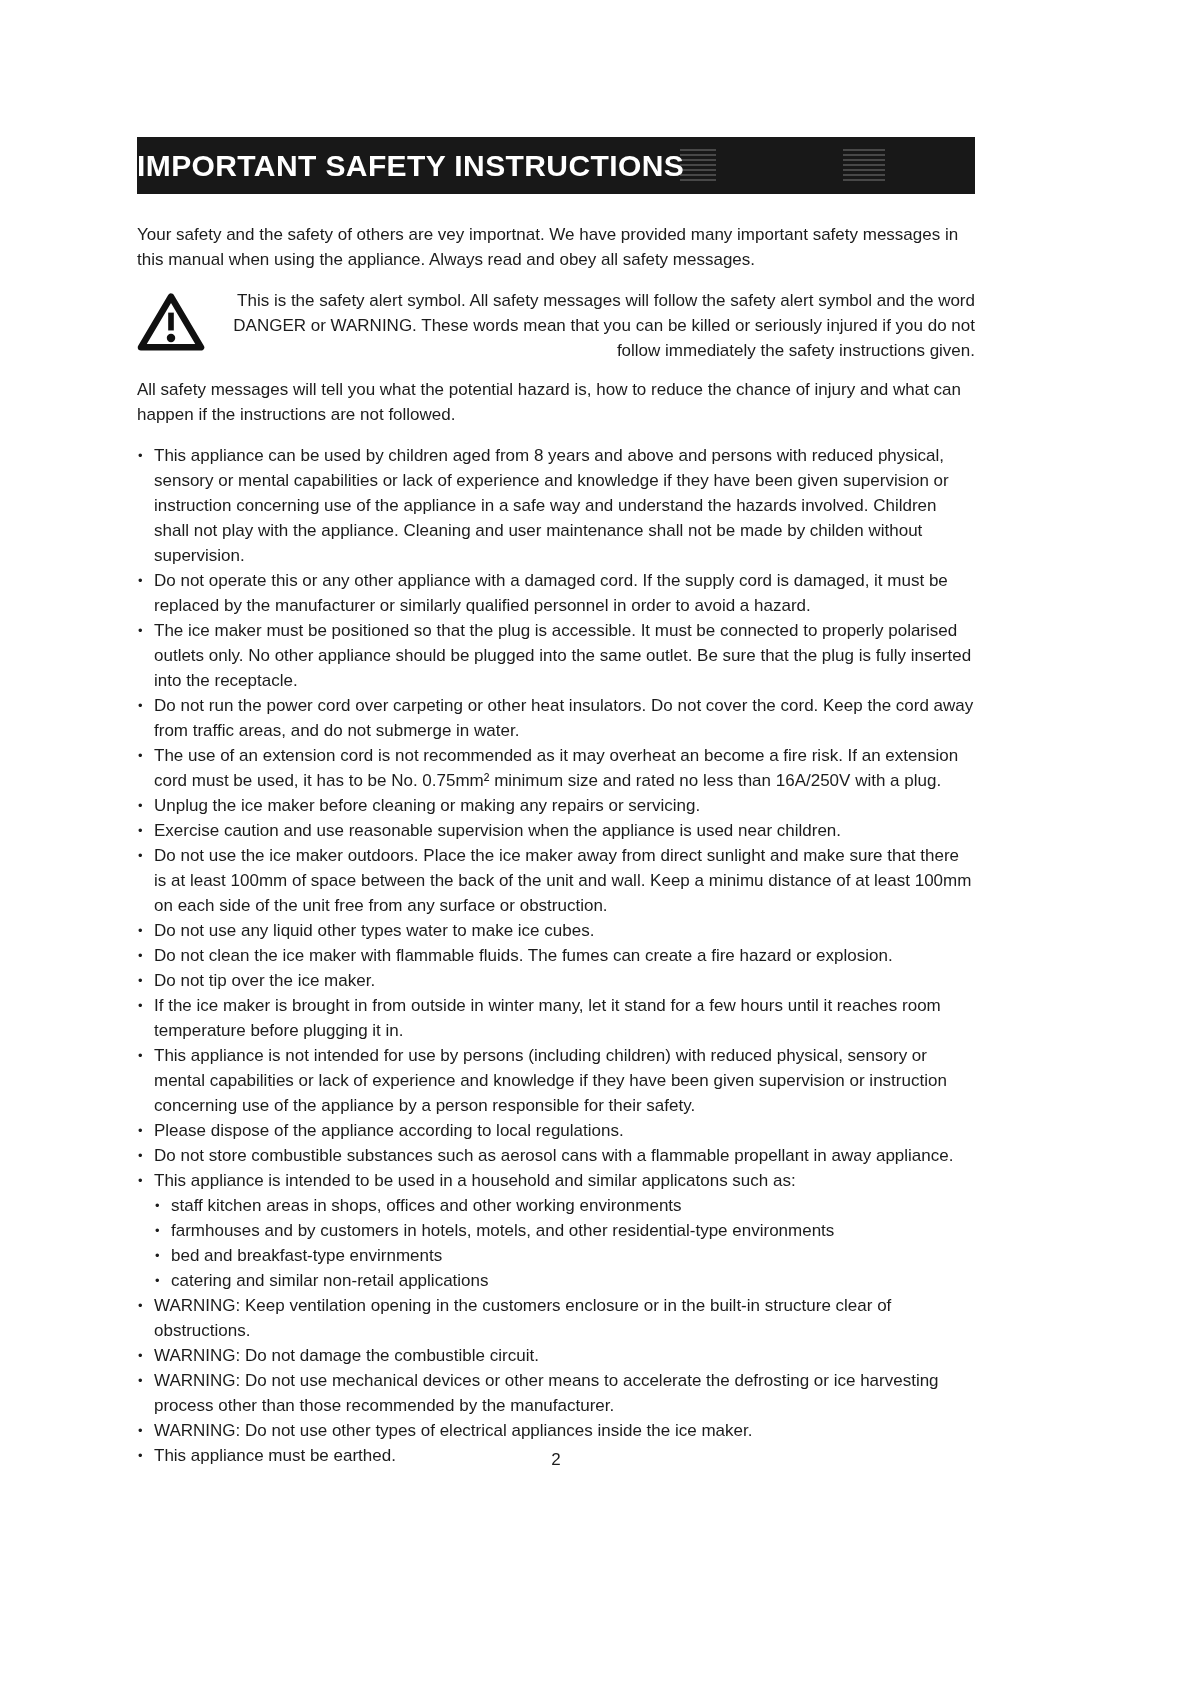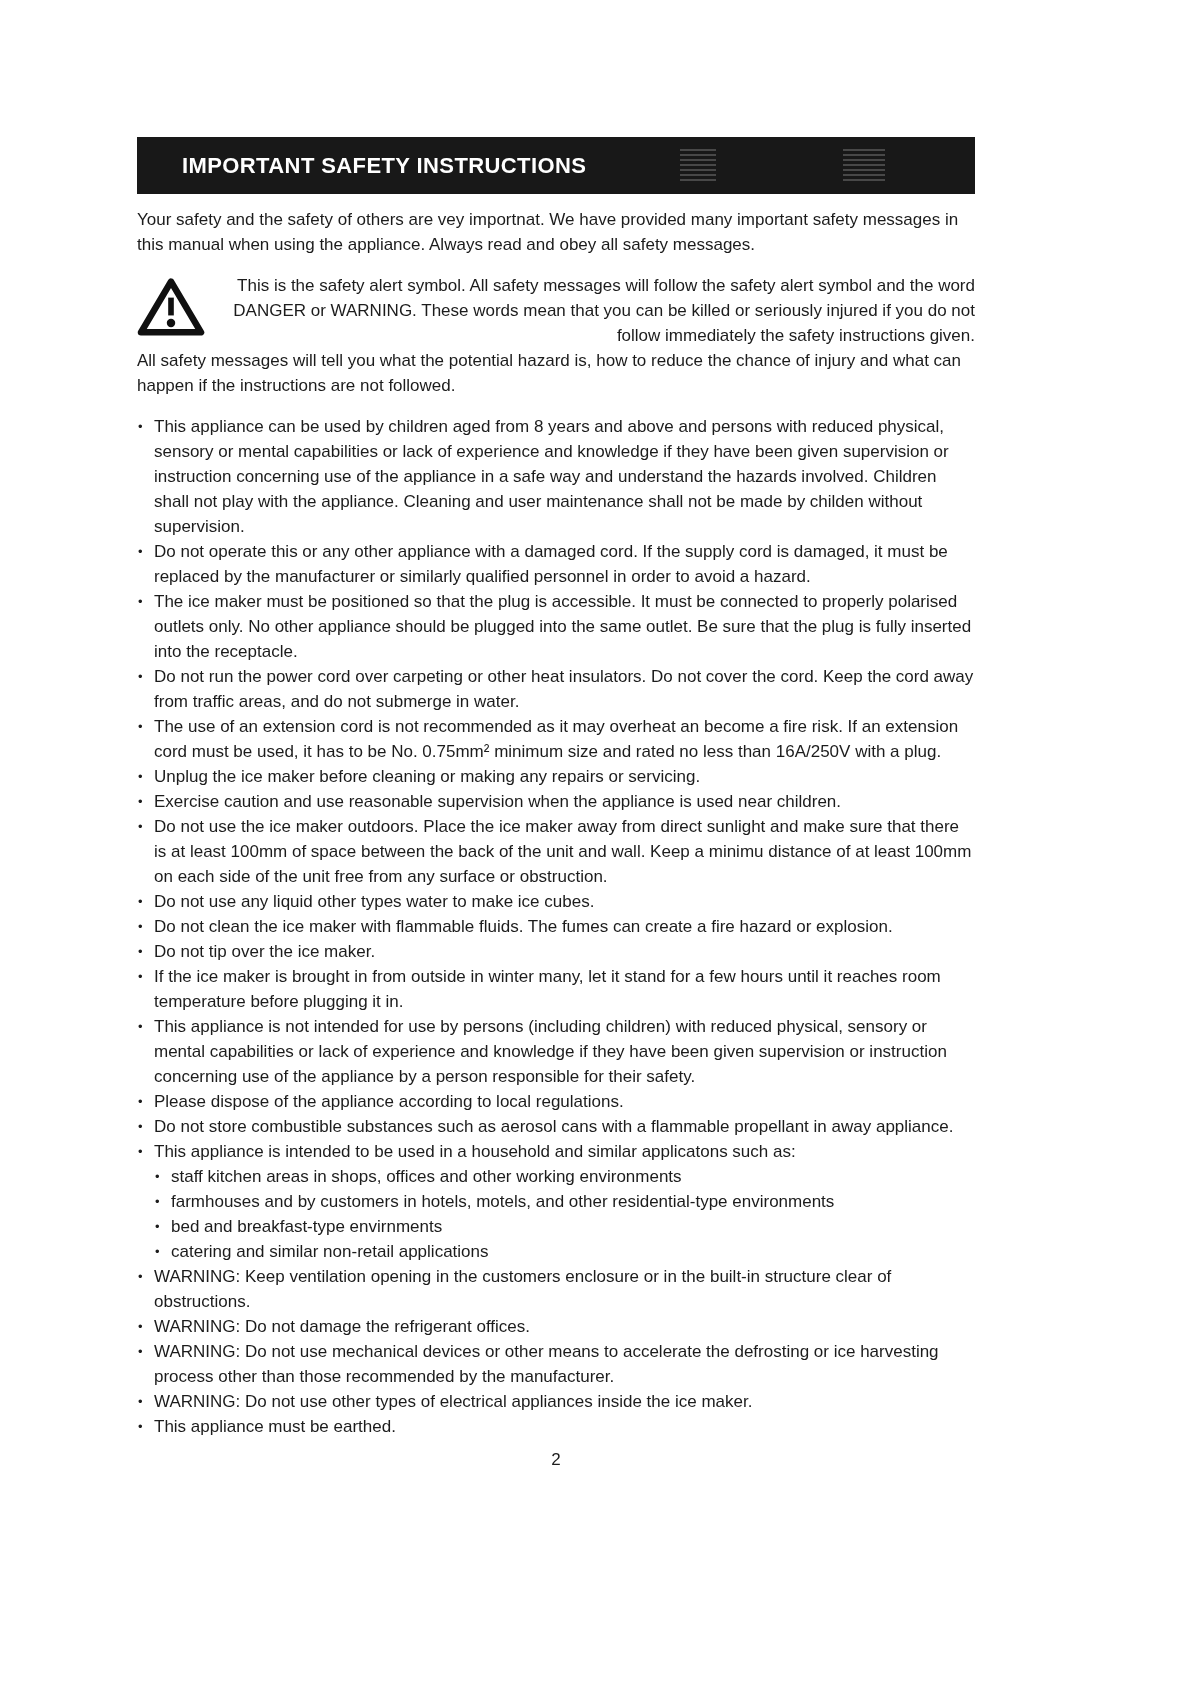--- a/index.html
+++ b/index.html
@@ -31,23 +31,22 @@
     position: relative;
     height: 57px;
     background: #181818;
     display: flex;
     align-items: center;
     overflow: hidden;
   }
   .header-title {
     color: #ffffff;
     font-weight: bold;
-    font-size: 22px;
+    font-size: 30px;
     letter-spacing: 0.4px;
-    padding-left: 45px;
     white-space: nowrap;
   }
   .texture-mark {
     position: absolute;
     top: 12px;
     width: 36px;
     height: 34px;
     background: repeating-linear-gradient(
       to bottom,
       rgba(255,255,255,0.28) 0px,
@@ -57,22 +56,22 @@
     );
     opacity: 0.75;
   }
   .texture-mark.m1 { left: 543px; }
   .texture-mark.m2 { left: 706px; width: 42px; }
   .body-text {
     font-size: 17px;
     line-height: 25px;
   }
   .para { margin: 0; }
-  .p1 { margin-top: 13px; }
-  .p2 { }
+  .p1 { margin-top: 28px; }
+  .p2 { margin-top: 14px; }
   .p3 { margin-top: 38px; }
   .alert-row {
     display: flex;
     align-items: flex-start;
     margin-top: 16px;
   }
   .alert-icon-wrap {
     width: 72px;
     flex: 0 0 72px;
     padding-top: 4px;
@@ -222,21 +221,21 @@
         <div class="bullet-item level2">
           <span class="marker">•</span>
           <span class="btext">catering and similar non-retail applications</span>
         </div>
         <div class="bullet-item level1">
           <span class="marker">•</span>
           <span class="btext">WARNING: Keep ventilation opening in the customers enclosure or in the built-in structure clear of obstructions.</span>
         </div>
         <div class="bullet-item level1">
           <span class="marker">•</span>
-          <span class="btext">WARNING: Do not damage the refrigerant offices.</span>
+          <span class="btext">WARNING: Do not damage the combustible circuit.</span>
         </div>
         <div class="bullet-item level1">
           <span class="marker">•</span>
           <span class="btext">WARNING: Do not use mechanical devices or other means to accelerate the defrosting or ice harvesting process other than those recommended by the manufacturer.</span>
         </div>
         <div class="bullet-item level1">
           <span class="marker">•</span>
           <span class="btext">WARNING: Do not use other types of electrical appliances inside the ice maker.</span>
         </div>
         <div class="bullet-item level1">

